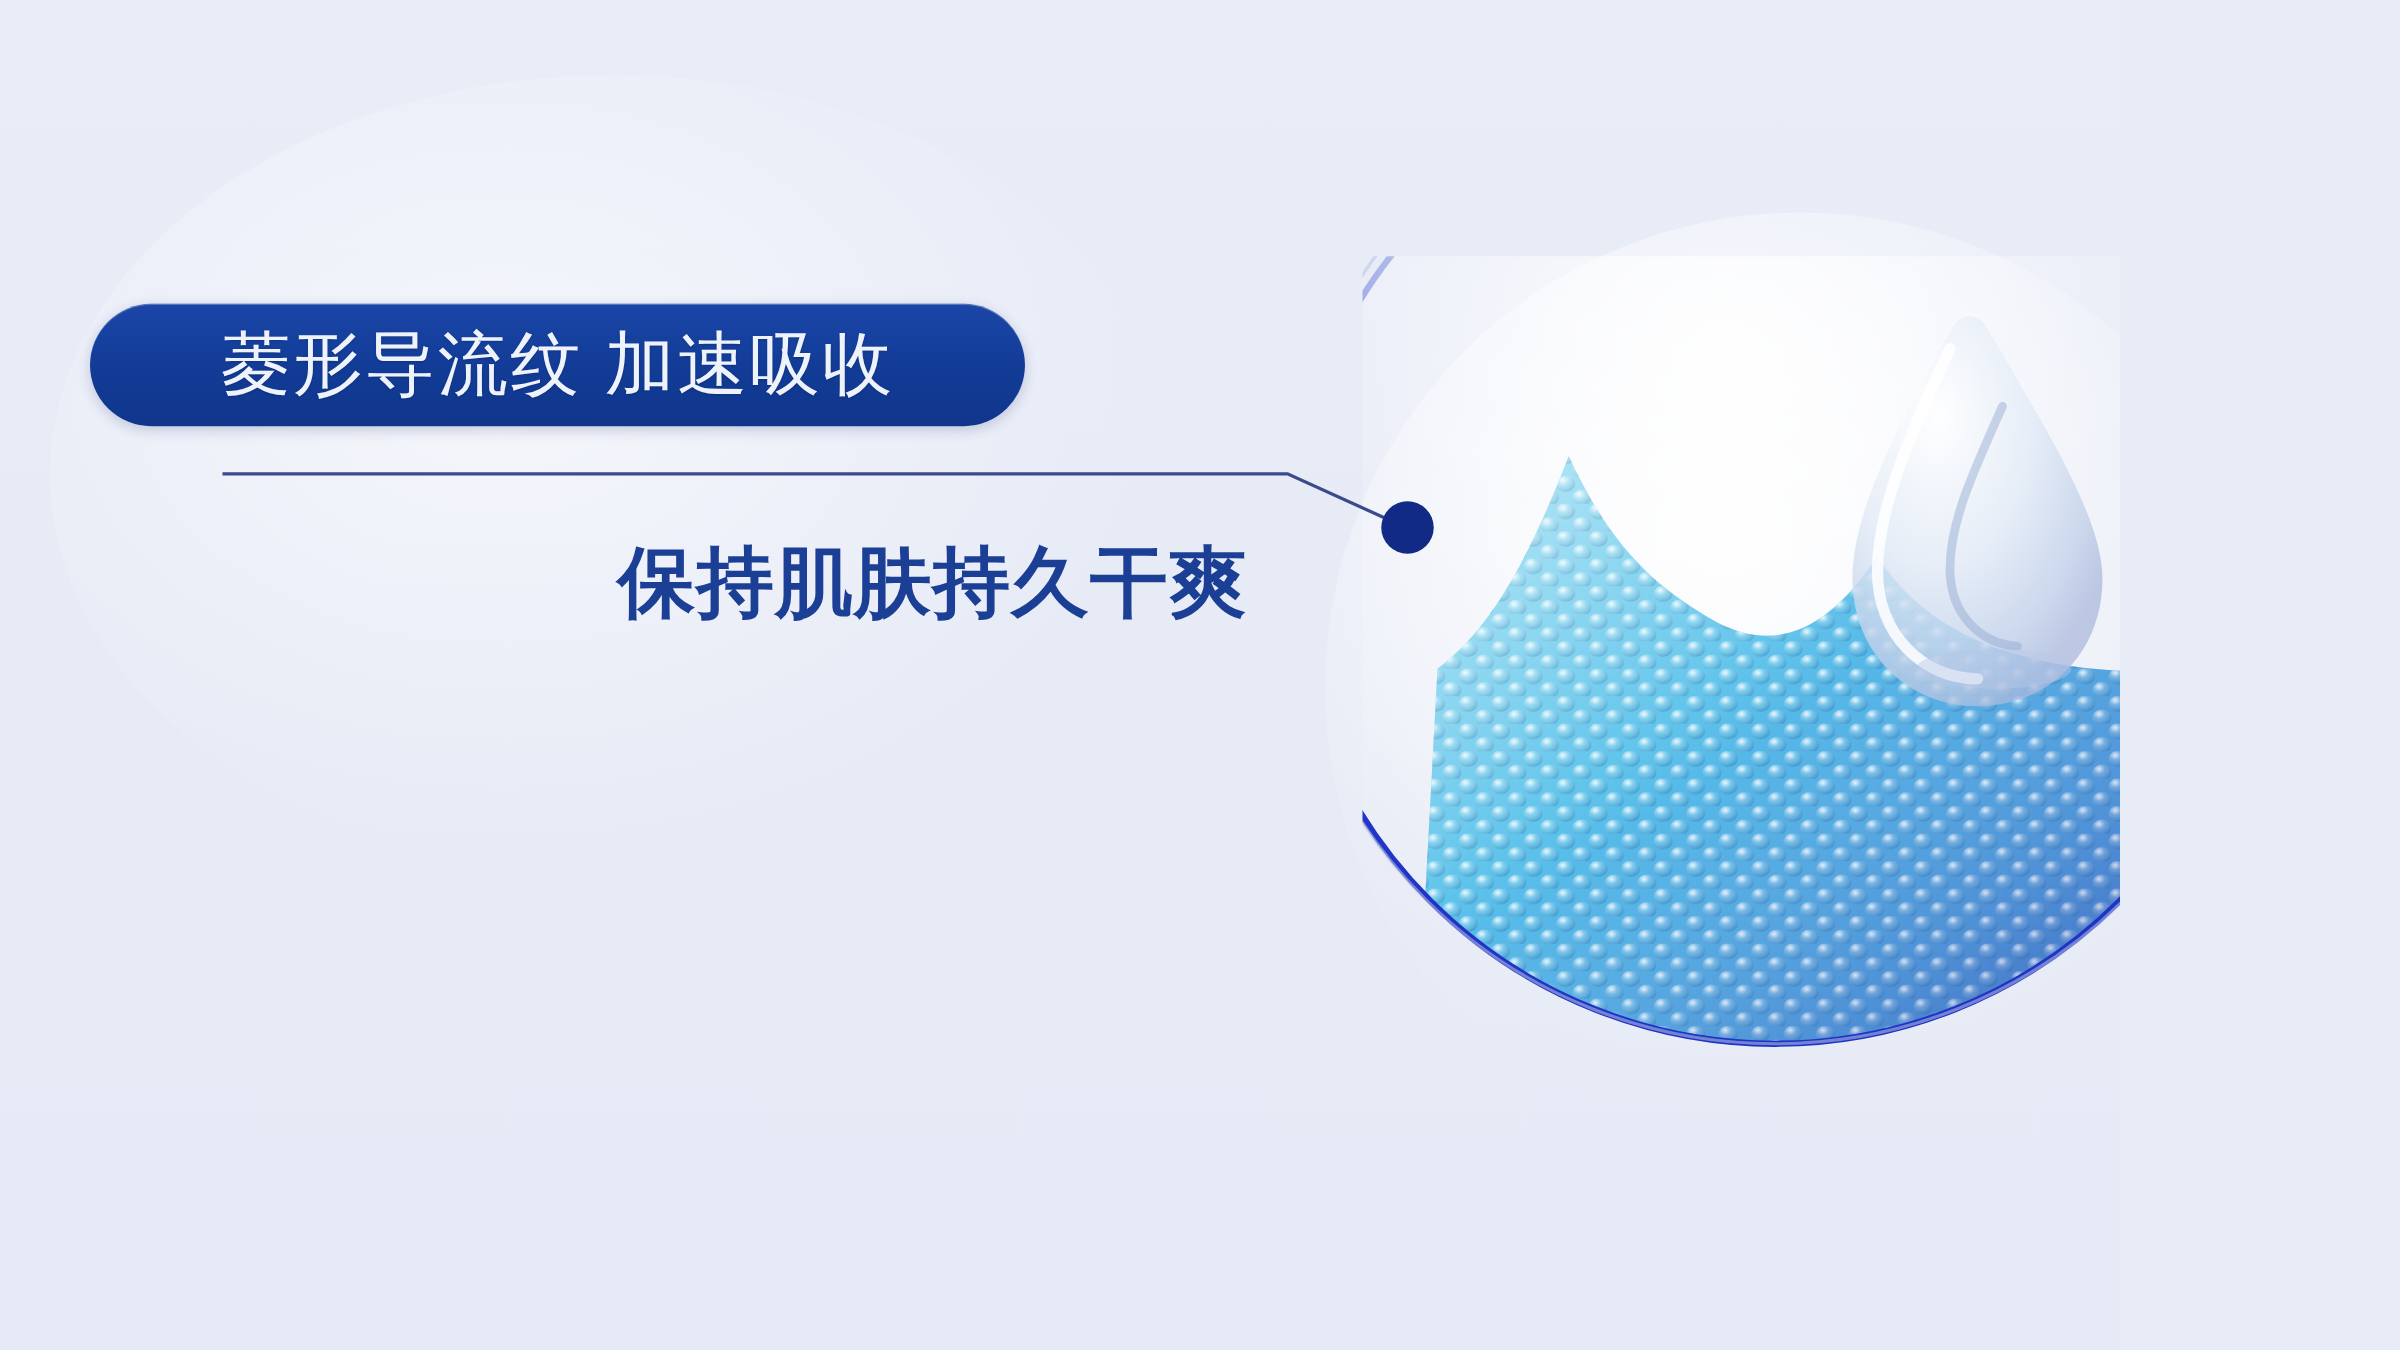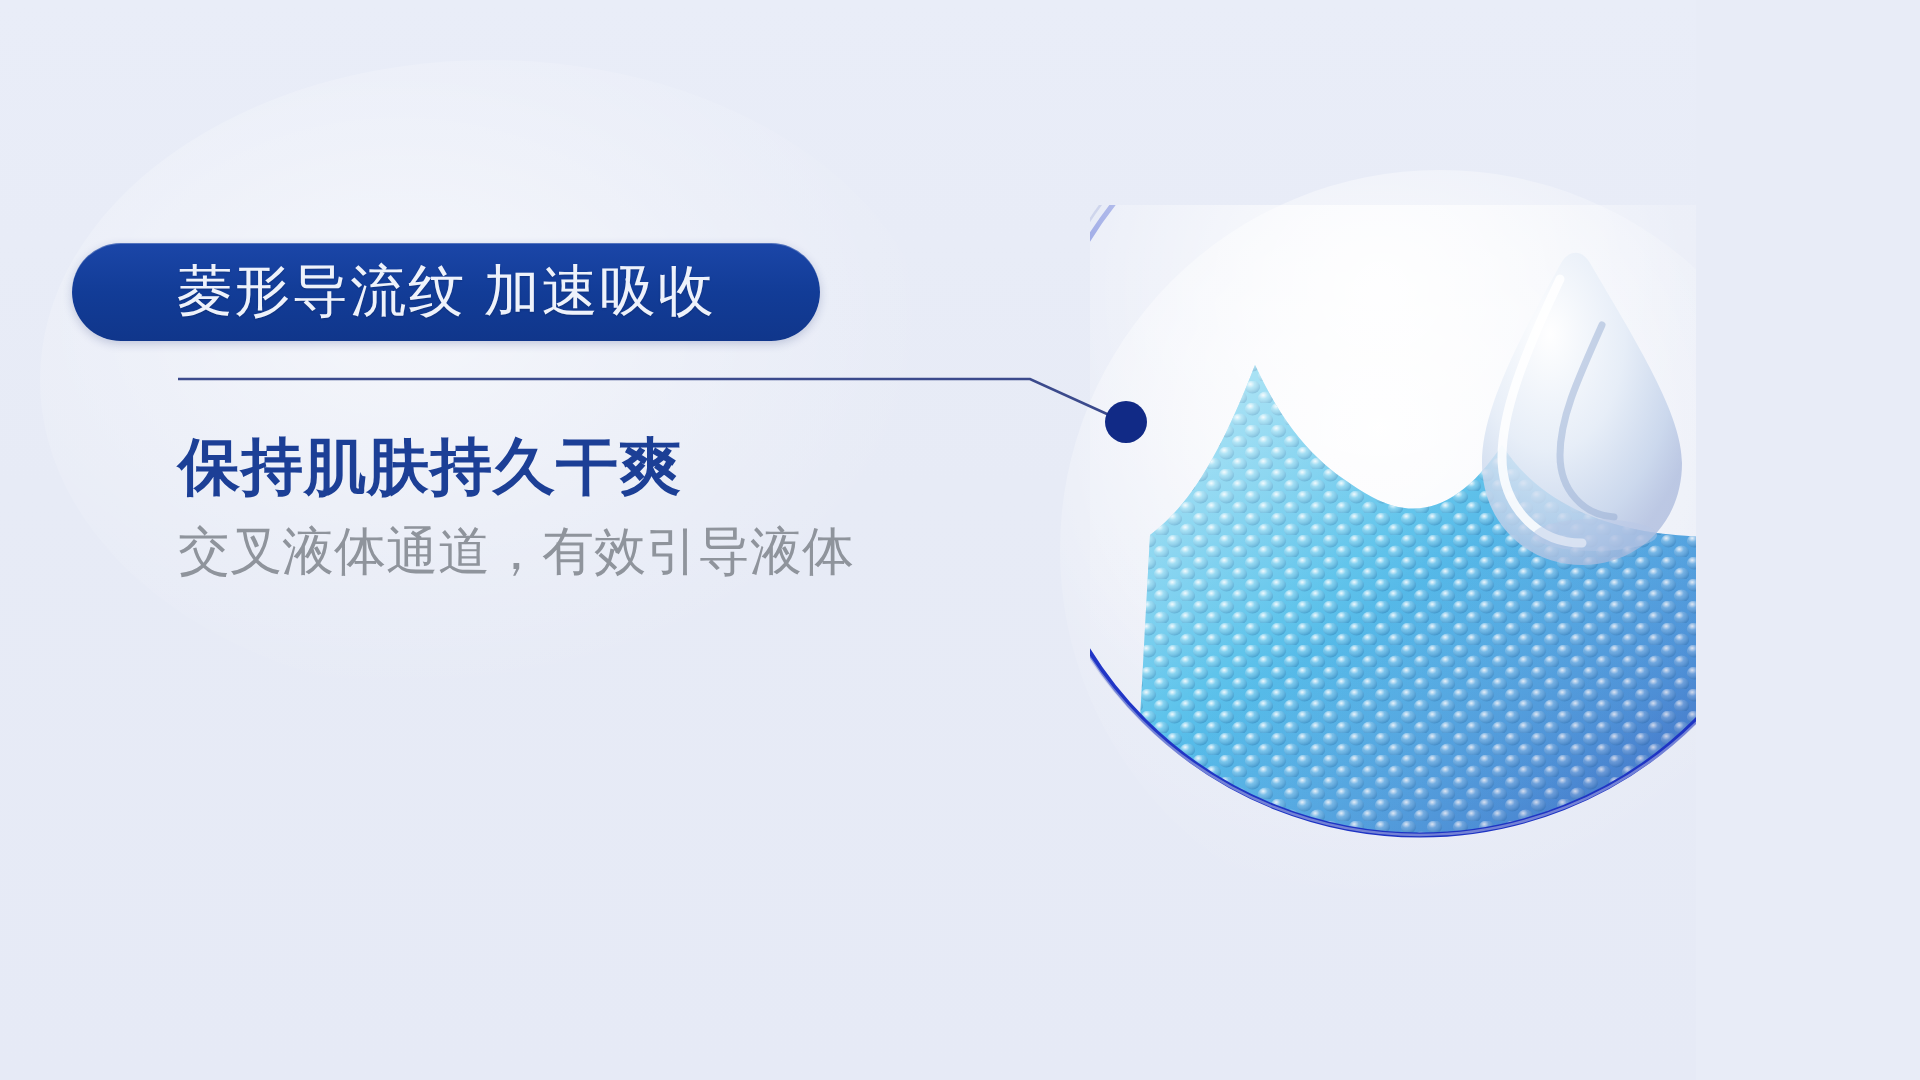--- a/index.html
+++ b/index.html
@@ -82,20 +82,21 @@
     top: 430px;
     width: 820px;
   }
   .headline {
     color: #1c3f96;
     font-size: 62px;
     line-height: 1.18;
     letter-spacing: 1px;
     margin: 0 0 14px 0;
     white-space: nowrap;
+    text-align: right;
   }
   .subcopy {
     color: #8f949c;
     font-size: 52px;
     line-height: 1.32;
     letter-spacing: 0px;
     margin: 0;
     max-width: 790px;
   }
 
@@ -224,16 +225,15 @@
     <path d="M 178 379 L 1030 379 L 1118 419" fill="none" stroke="#3b4a8c" stroke-width="2.6"></path>
     <circle cx="1126" cy="422" r="21" fill="#112a86"></circle>
   </svg>
 
   <div class="badge">
     <span class="badge-text">菱形导流纹  加速吸收</span>
   </div>
 
   <div class="text-block">
     <h2 class="headline">保持肌肤持久干爽</h2>
-    <p class="subcopy">交叉液体通道，有效引导液体</p>
   </div>
 
 </div>
 
 </body></html>

